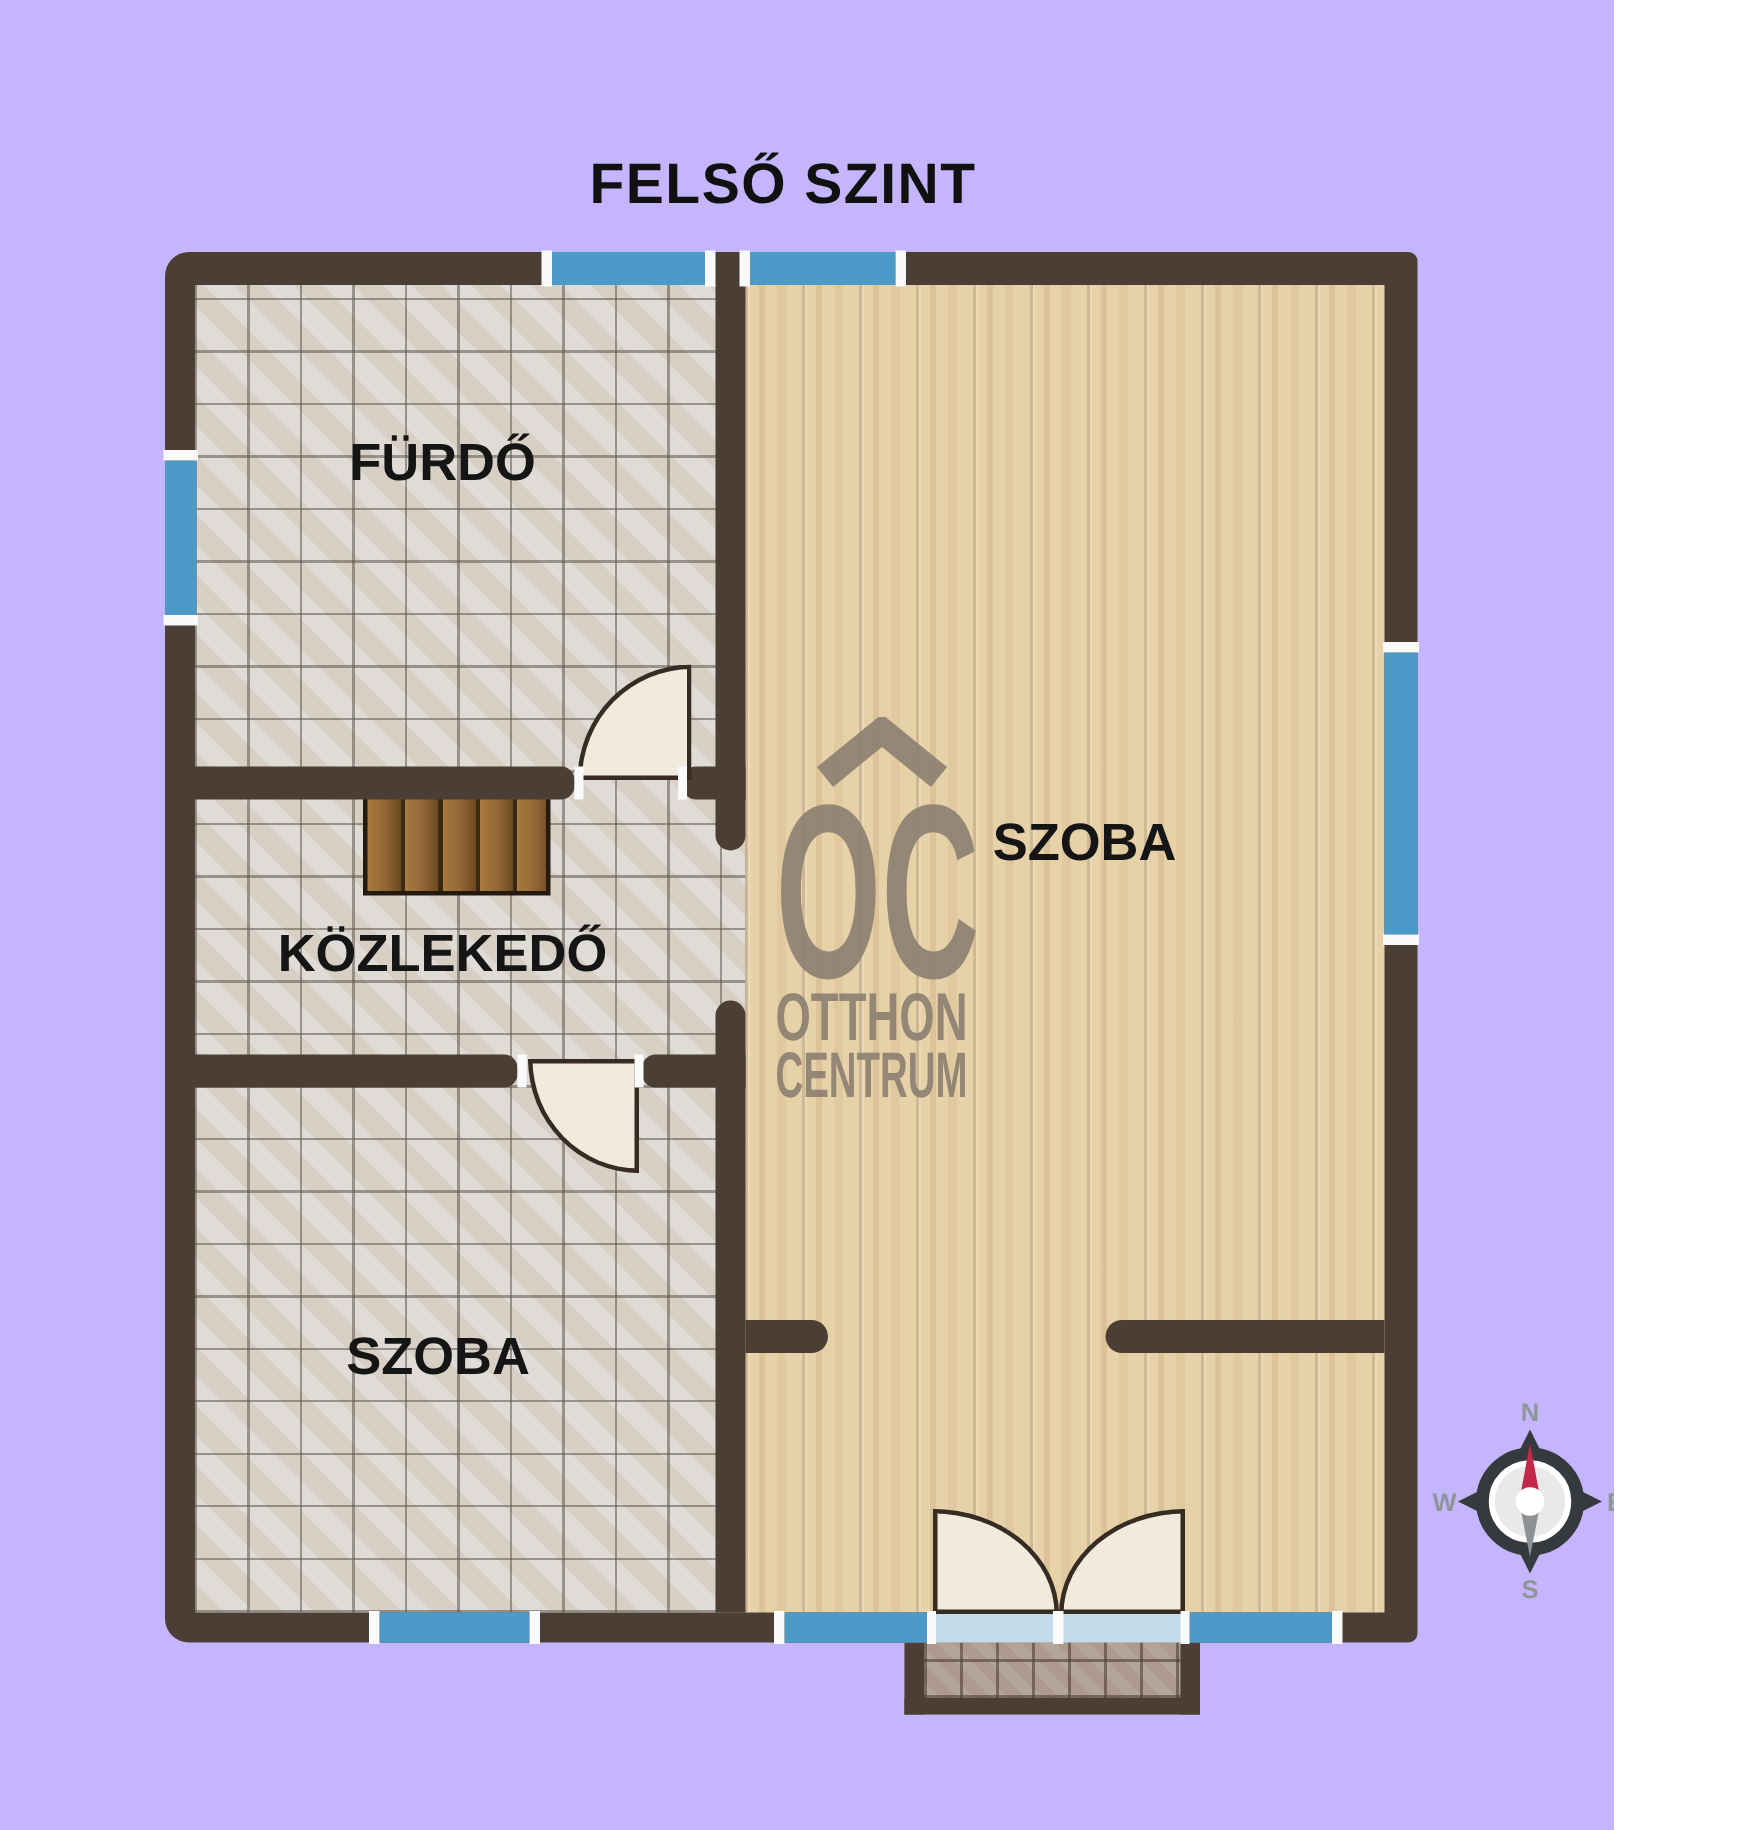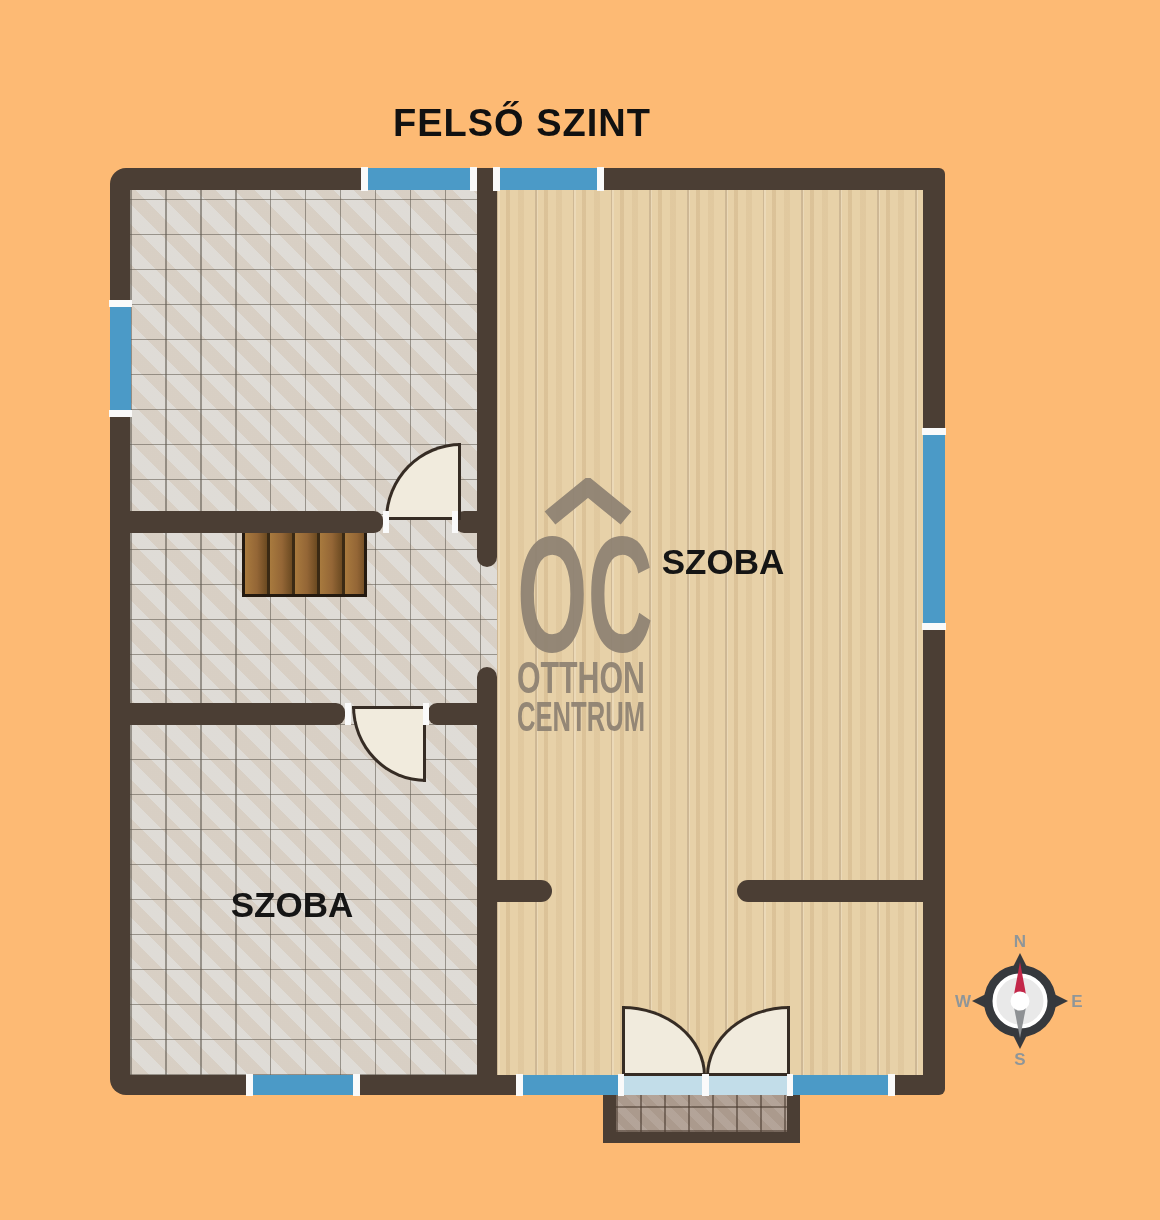--- a/index.html
+++ b/index.html
@@ -1,16 +1,16 @@
 <!DOCTYPE html>
 <html><head>
 <meta charset="utf-8">
 <style>
   html,body{margin:0;padding:0;background:#ffffff;}
-  .stage{position:relative;width:1160px;height:1220px;background:#fdba74;overflow:hidden;
+  .stage{position:relative;width:1076px;height:1220px;background:#c4b5fd;overflow:hidden;
          font-family:"Liberation Sans",sans-serif;}
   .abs{position:absolute;}
 
   
   .shell{left:110px;top:168px;width:835px;height:927px;background:#4b3e34;
          border-radius:16px 6px 6px 16px;z-index:1;}
   .tile-floor{left:130px;top:190px;width:367px;height:885px;z-index:2;
     background-color:#dbd7d1;
     background-image:
       repeating-linear-gradient(0deg, rgba(92,86,76,.55) 0 1.5px, rgba(0,0,0,0) 1.5px 35px),
@@ -124,21 +124,23 @@
   <div class="abs post" style="left:618px;top:1074px;width:6px;height:22px;"></div>
   <div class="abs post" style="left:702px;top:1074px;width:7px;height:22px;"></div>
   <div class="abs post" style="left:787px;top:1074px;width:6px;height:22px;"></div>
   <div class="abs door leaf-l"></div>
   <div class="abs door leaf-r"></div>
 
   <div class="abs stairs"></div>
   <div class="abs balcony"></div>
 
   <div class="abs room-label lbl-bath">
+    <div>FÜRDŐ</div>
   </div>
+  <div class="abs room-label lbl-corridor">KÖZLEKEDŐ</div>
   <div class="abs room-label lbl-szoba-left">SZOBA</div>
   <div class="abs room-label lbl-szoba-right">SZOBA</div>
 
   <svg class="abs compass" width="140" height="140" viewBox="0 0 140 140">
     <polygon points="70,23 81,45 59,45" fill="#36393d"></polygon>
     <polygon points="70,119 81,97 59,97" fill="#36393d"></polygon>
     <polygon points="22,71 44,60 44,82" fill="#36393d"></polygon>
     <polygon points="118,71 96,60 96,82" fill="#36393d"></polygon>
     <circle cx="70" cy="71" r="31" fill="#ededed" stroke="#36393d" stroke-width="10"></circle>
     <circle cx="70" cy="71" r="25.5" fill="#e9e9e9" stroke="#ffffff" stroke-width="4"></circle>

